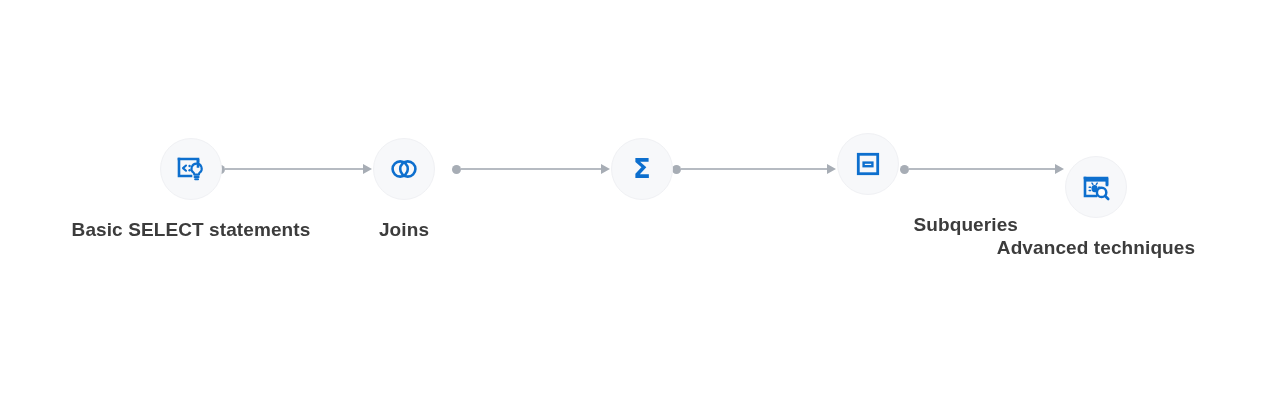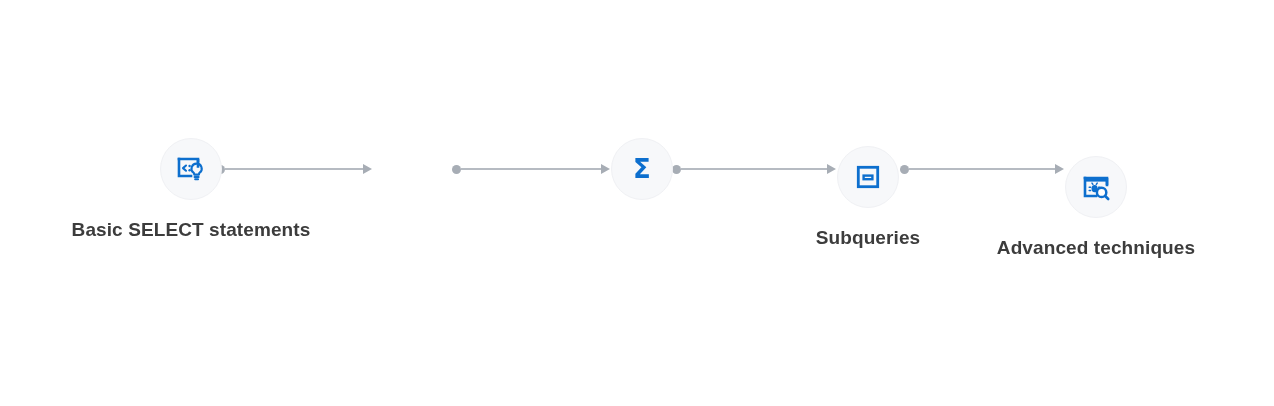--- a/index.html
+++ b/index.html
@@ -136,30 +136,41 @@
           <circle cx="15.6" cy="14" r="1.2" fill="#0d6fce"></circle>
           <circle cx="15.6" cy="18.3" r="1.2" fill="#0d6fce"></circle>
           <path d="M22.6 11.6a5 5 0 0 1 3.1 9 1.7 1.7 0 0 0-.7 1.4v.6h-4.8v-.6c0-.55-.25-1.07-.7-1.4a5 5 0 0 1 3.1-9z" stroke="#0d6fce" stroke-width="2.1" stroke-linejoin="round"></path>
           <path d="M20.5 25h4.2M21.1 27.3h3" stroke="#0d6fce" stroke-width="1.9" stroke-linecap="round"></path>
         </svg>
       </span>
     </div>
     <div class="node-label">Basic SELECT statements</div>
   </div>
 
+  <div class="node" style="left:404px; top:138px;">
+    <div class="node-circle">
+      <span class="node-icon">
+        <svg viewBox="0 0 34 34" width="34" height="34" fill="none" xmlns="http://www.w3.org/2000/svg">
+          <circle cx="13.2" cy="17" r="7.6" stroke="#0d6fce" stroke-width="2.6"></circle>
+          <circle cx="20.8" cy="17" r="7.6" stroke="#0d6fce" stroke-width="2.6"></circle>
+        </svg>
+      </span>
+    </div>
+    <div class="node-label">Joins</div>
+  </div>
 
   <div class="node" style="left:642px; top:138px;">
     <div class="node-circle">
       <span class="node-icon" style="display:flex;align-items:center;justify-content:center;">
         <span class="sigma-glyph">Σ</span>
       </span>
     </div>
   </div>
 
-  <div class="node" style="left:868px; top:146px;">
+  <div class="node" style="left:868px; top:133px;text-align:right;">
     <div class="node-circle">
       <span class="node-icon">
         <svg viewBox="0 0 34 34" width="34" height="34" fill="none" xmlns="http://www.w3.org/2000/svg">
           <rect x="7.3" y="7.3" width="19.4" height="19.4" stroke="#0d6fce" stroke-width="2.8"></rect>
           <rect x="12.6" y="15.6" width="8.8" height="3.6" stroke="#0d6fce" stroke-width="2.4"></rect>
         </svg>
       </span>
     </div>
     <div class="node-label">Subqueries</div>
   </div>

